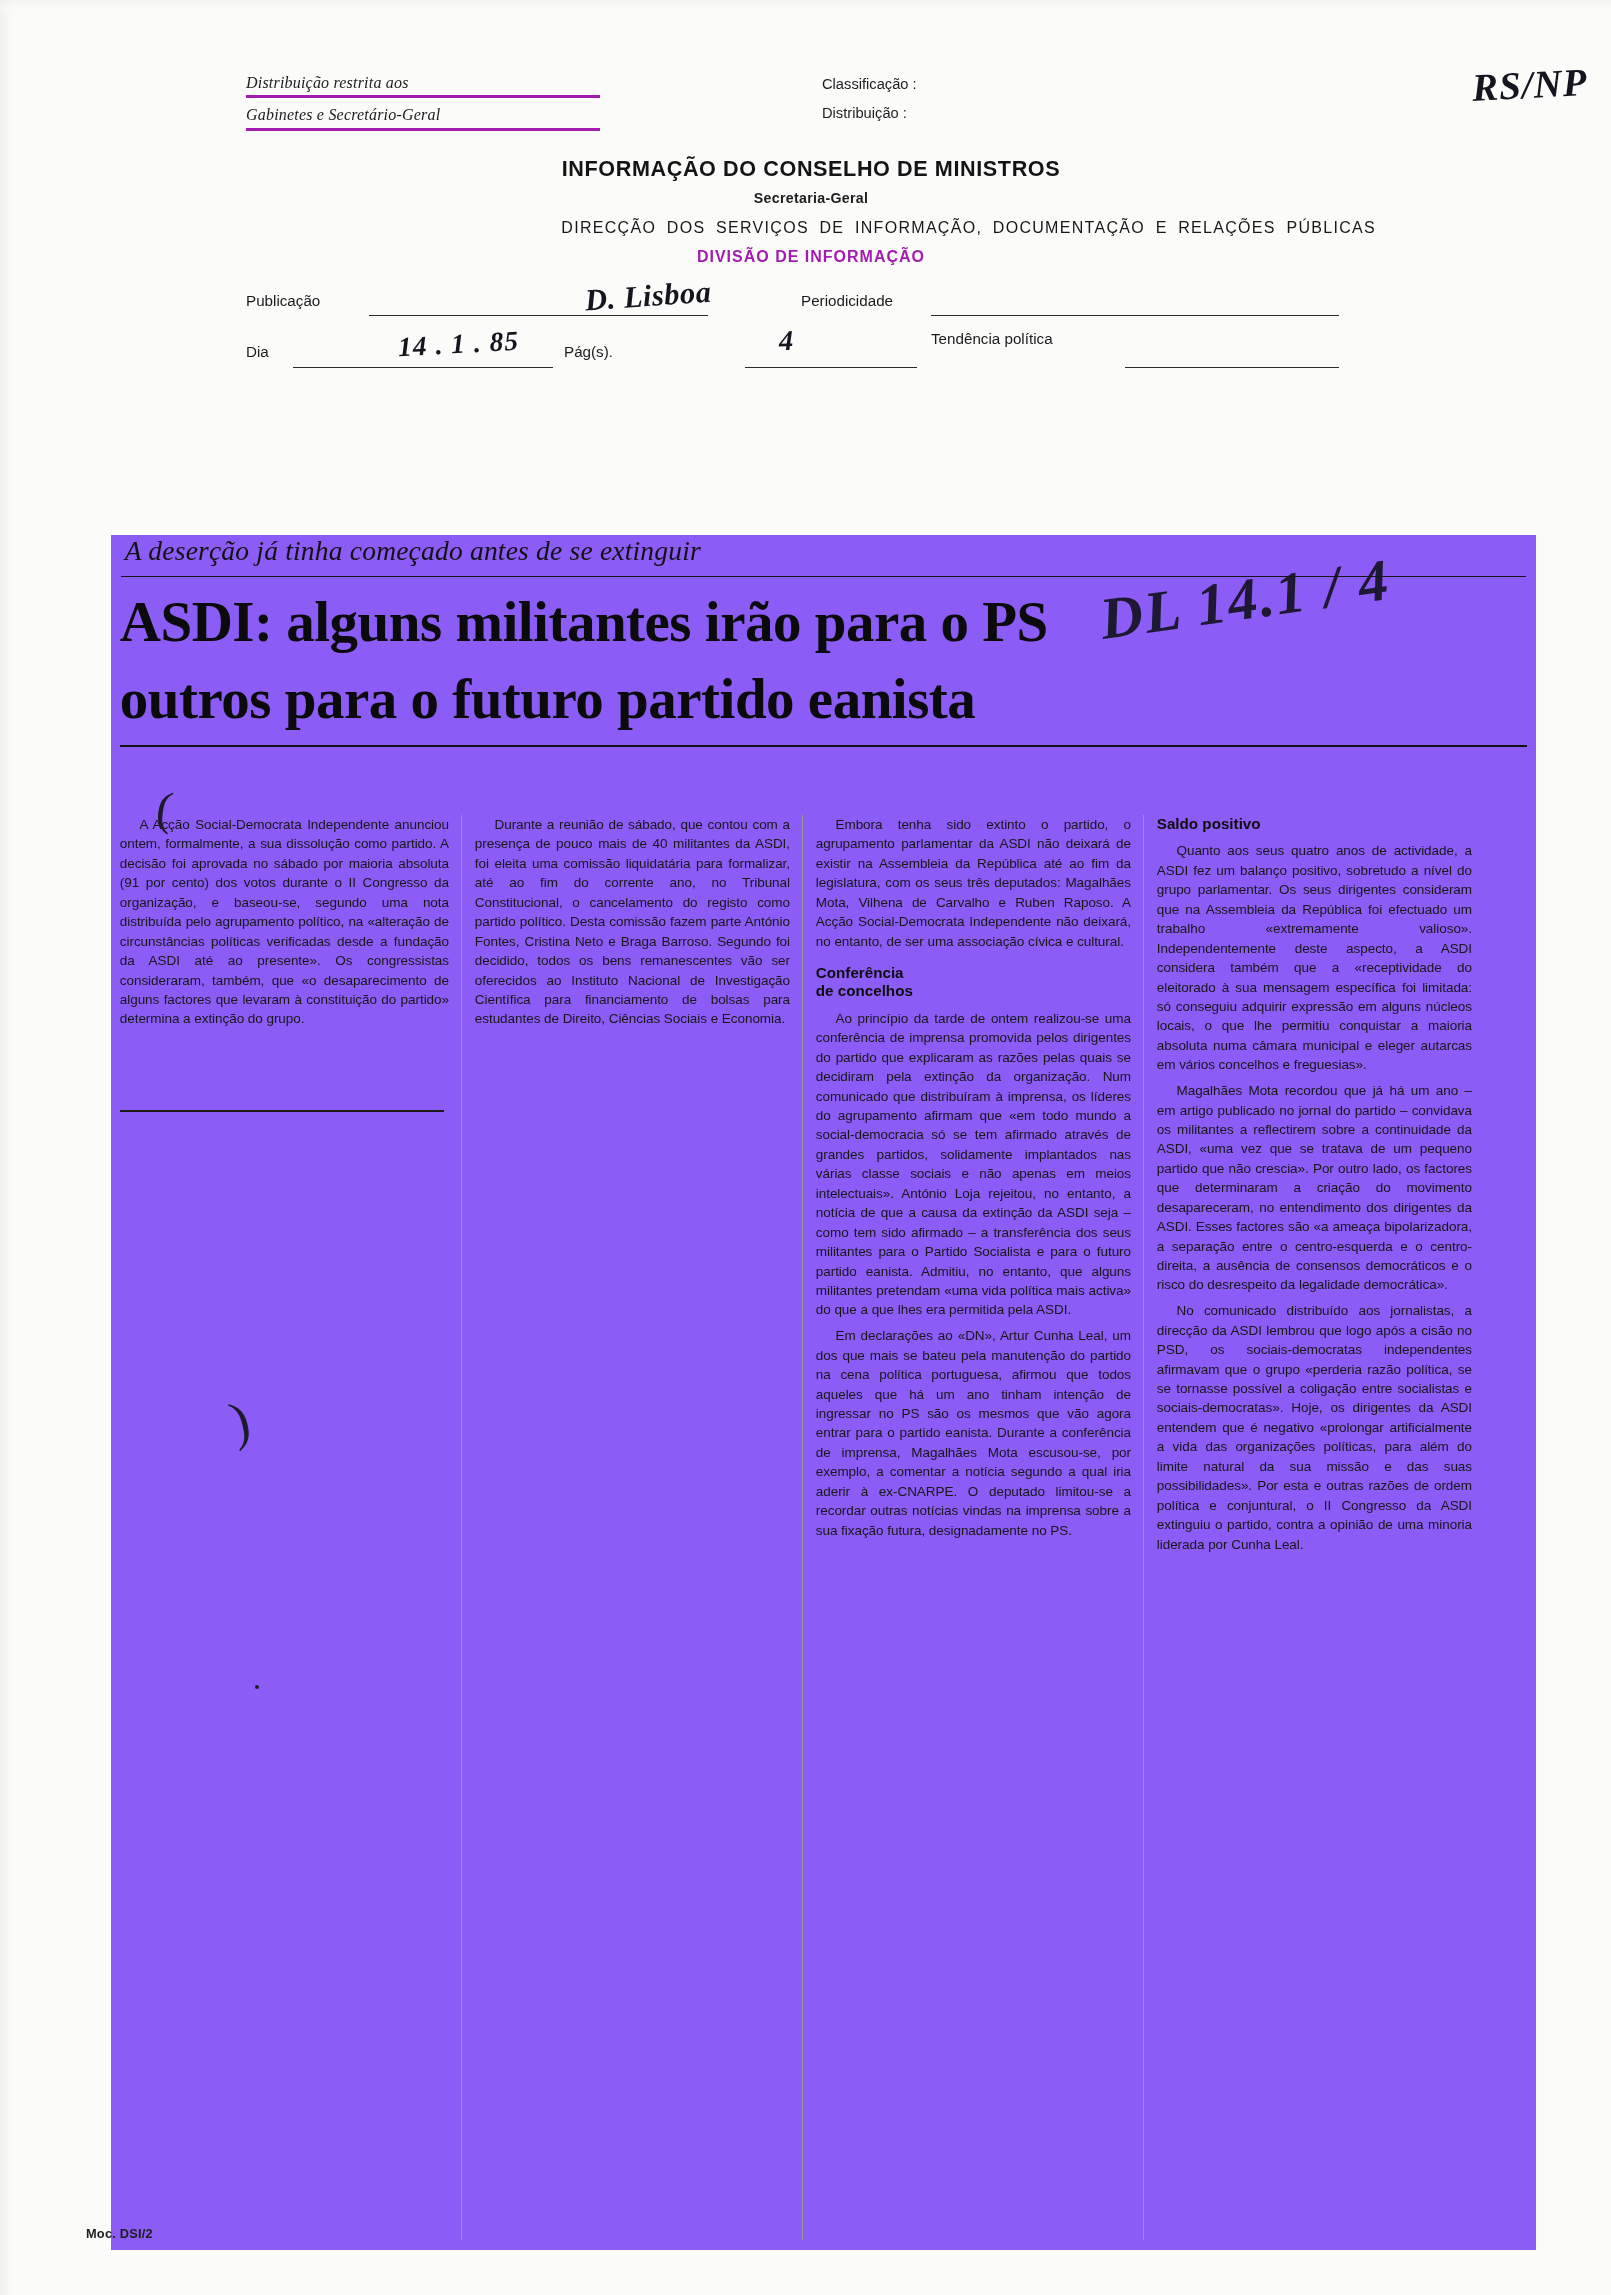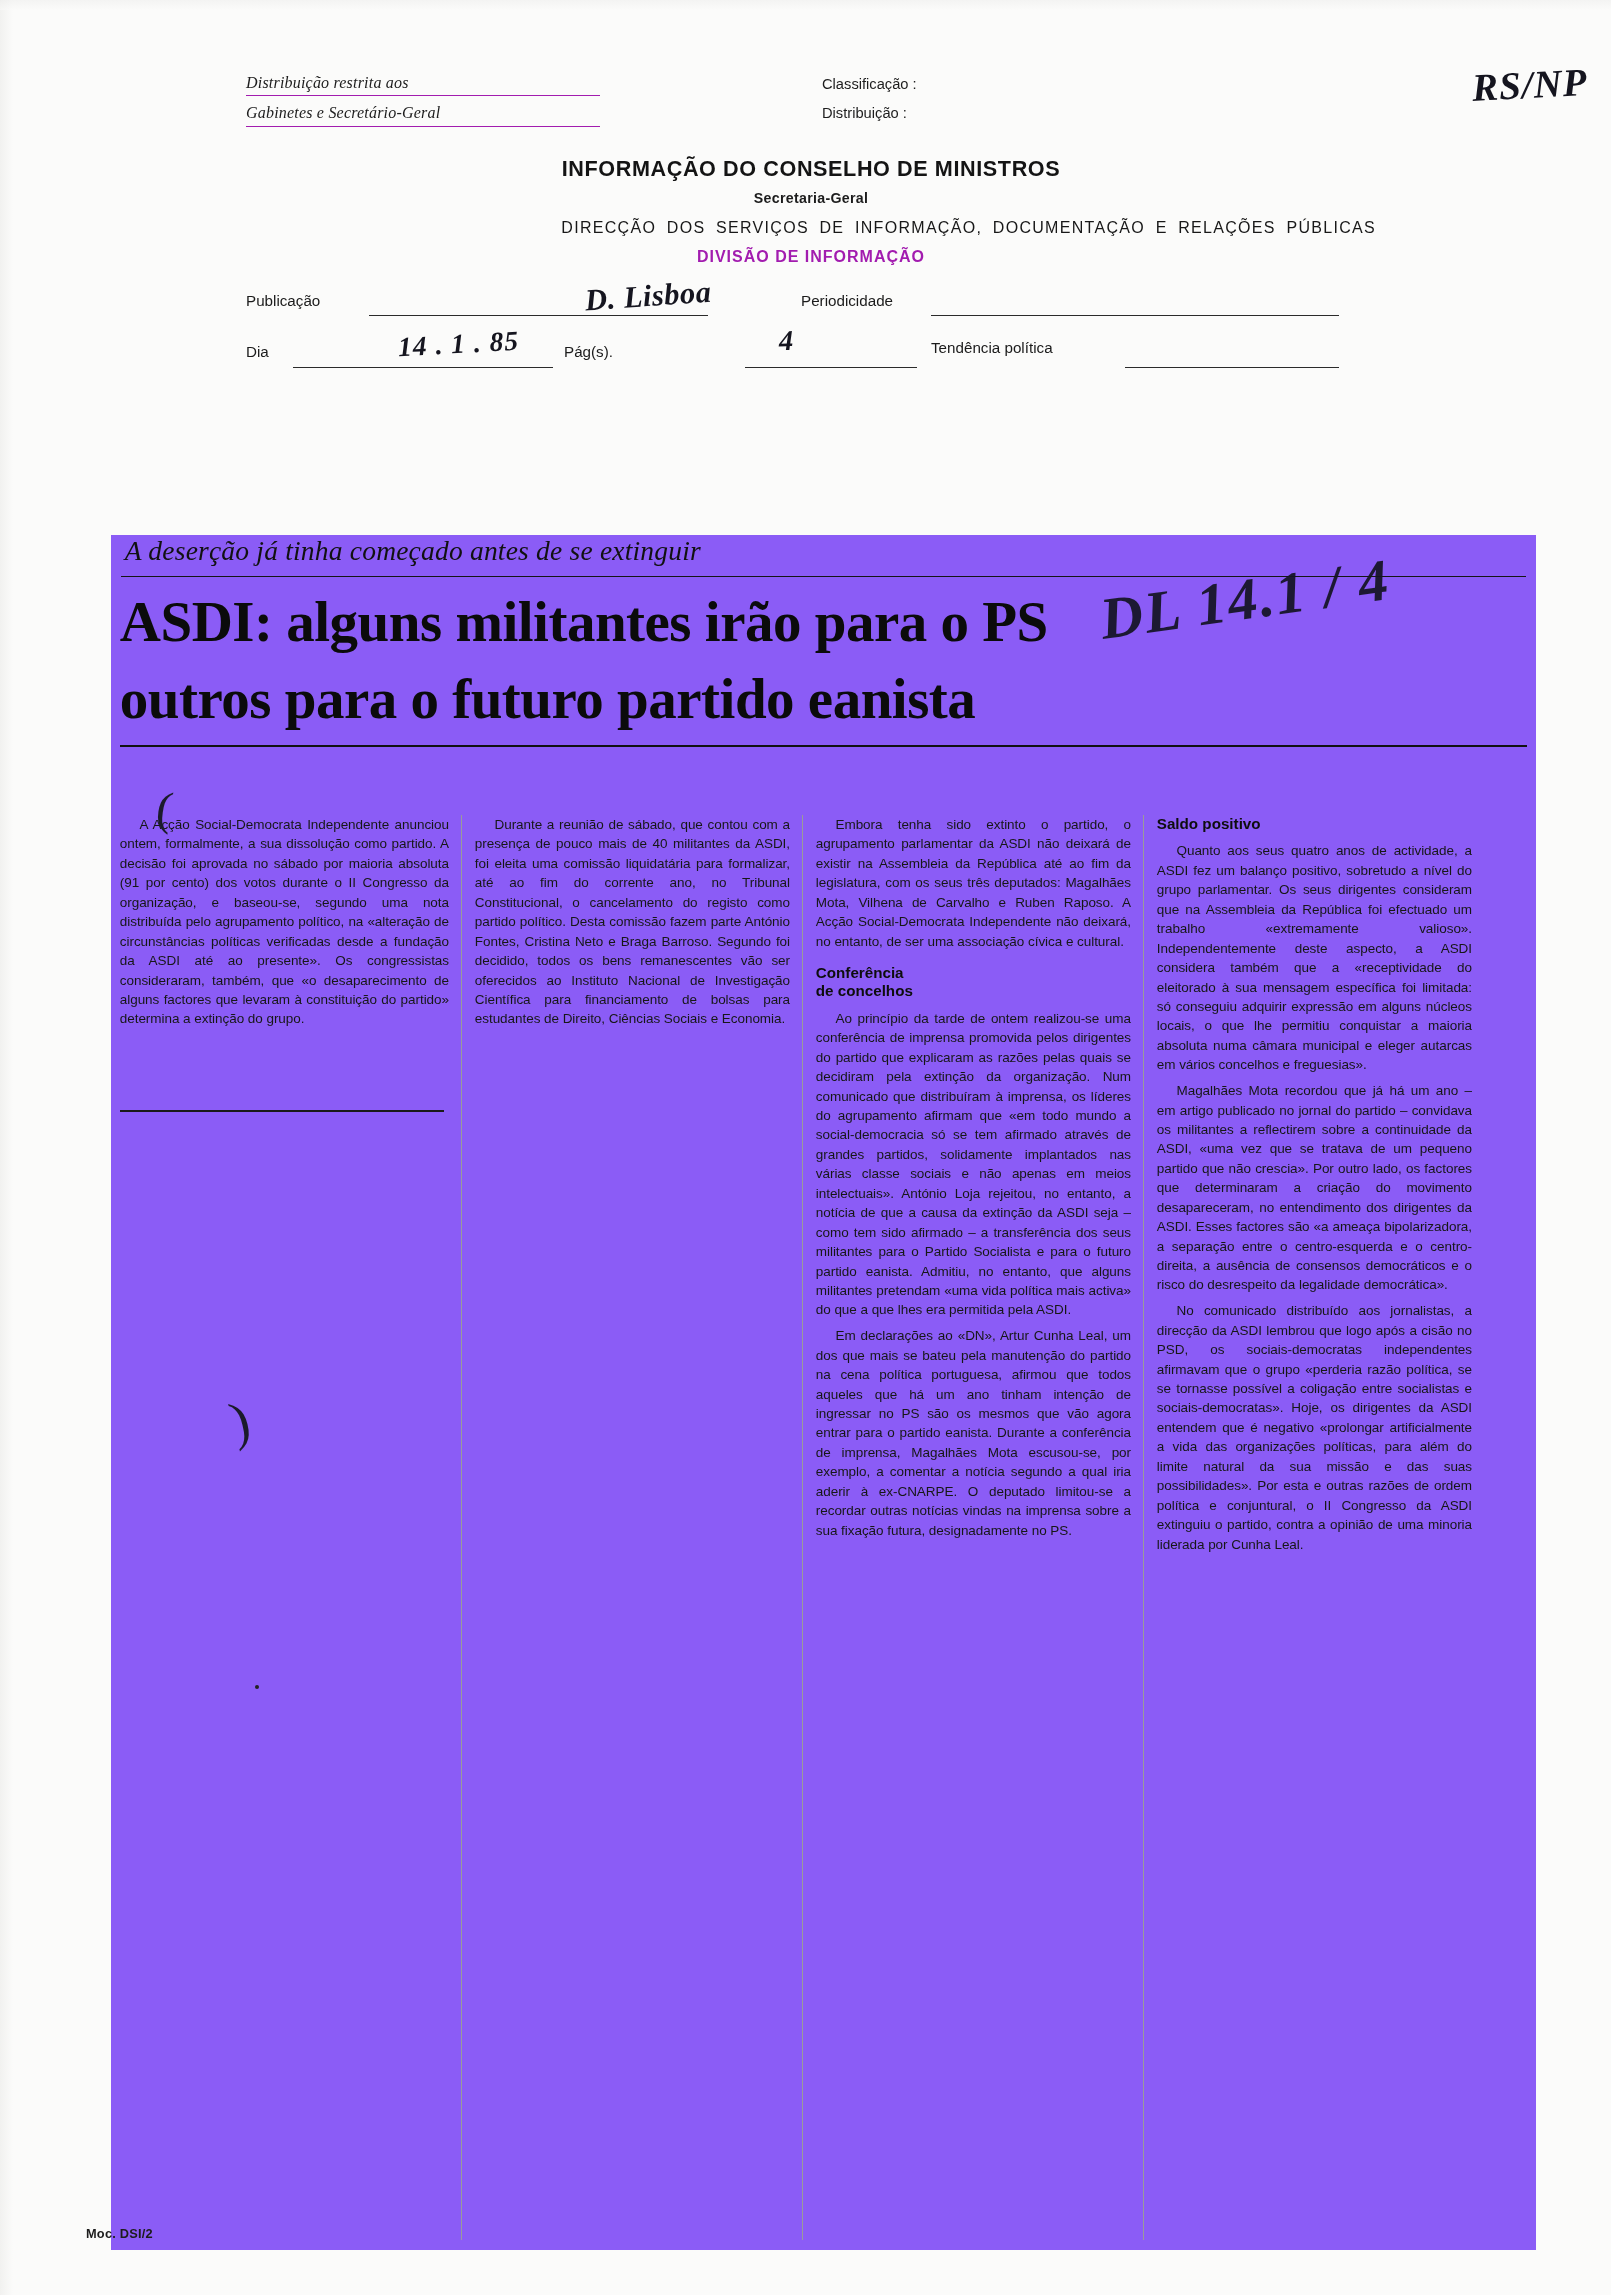--- a/index.html
+++ b/index.html
@@ -52,21 +52,21 @@
     left: 0; top: 0;
     width: 354px;
   }
   .distrib-line {
     font-family: "Liberation Serif", serif;
     font-style: italic;
     font-size: 16px;
     letter-spacing: 0.2px;
     color: #1d1d1d;
     padding-bottom: 3.4px;
-    border-bottom: 1px solid #a21caf;
+    border-bottom: 3px solid #a21caf;
     margin-bottom: 7.9px;
     white-space: nowrap;
   }
   .class-block {
     position: absolute;
     left: 536px;
     top: 2px;
     width: 540px;
   }
   .class-row {
@@ -314,21 +314,21 @@
       <div class="fld-rule" style="left:685px; top:23.6px; width:408px;"></div>
 
       <div class="fld-label" style="left:0; top:51px;">Dia</div>
       <div class="fld-rule" style="left:47px; top:75px; width:260px;"></div>
       <div class="hand hand-dia">14 . 1 . 85</div>
 
       <div class="fld-label" style="left:318px; top:51px;">Pág(s).</div>
       <div class="fld-rule" style="left:499px; top:75px; width:172px;"></div>
       <div class="hand hand-pag">4</div>
 
-      <div class="fld-label" style="left:685px; top:47px;">Tendência política</div>
+      <div class="fld-label" style="left:685px; top:38px;">Tendência política</div>
       <div class="fld-rule" style="left:879px; top:75px; width:214px;"></div>
     </div>
   </div>
 
   <div class="clip">
 
     <div class="kicker">A deserção já tinha começado antes de se extinguir</div>
     <div class="kicker-rule"></div>
 
     <div class="headline">ASDI: alguns militantes irão para o PS</div>

